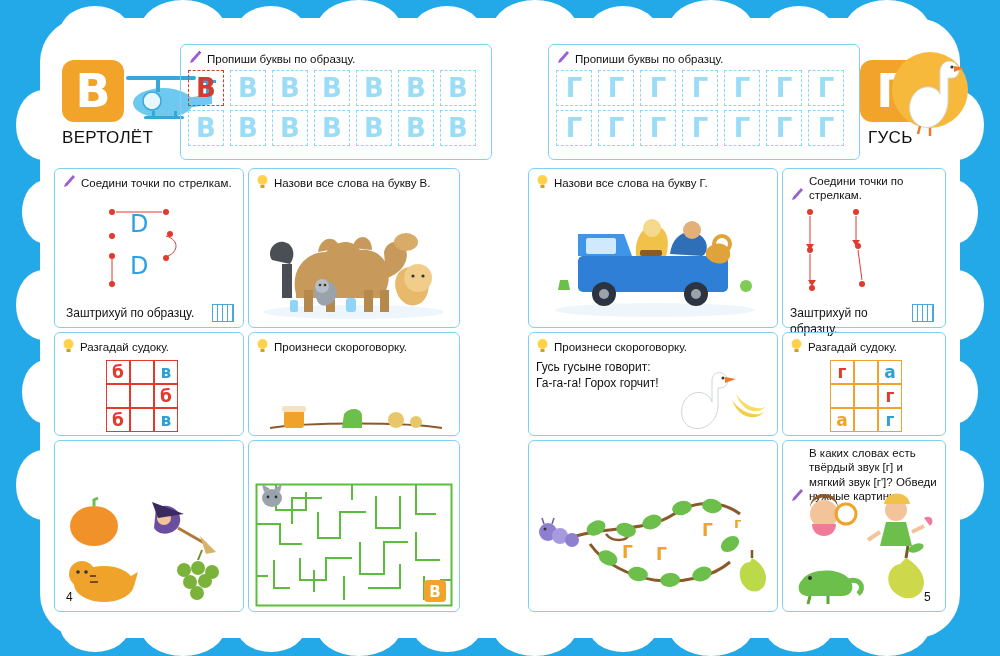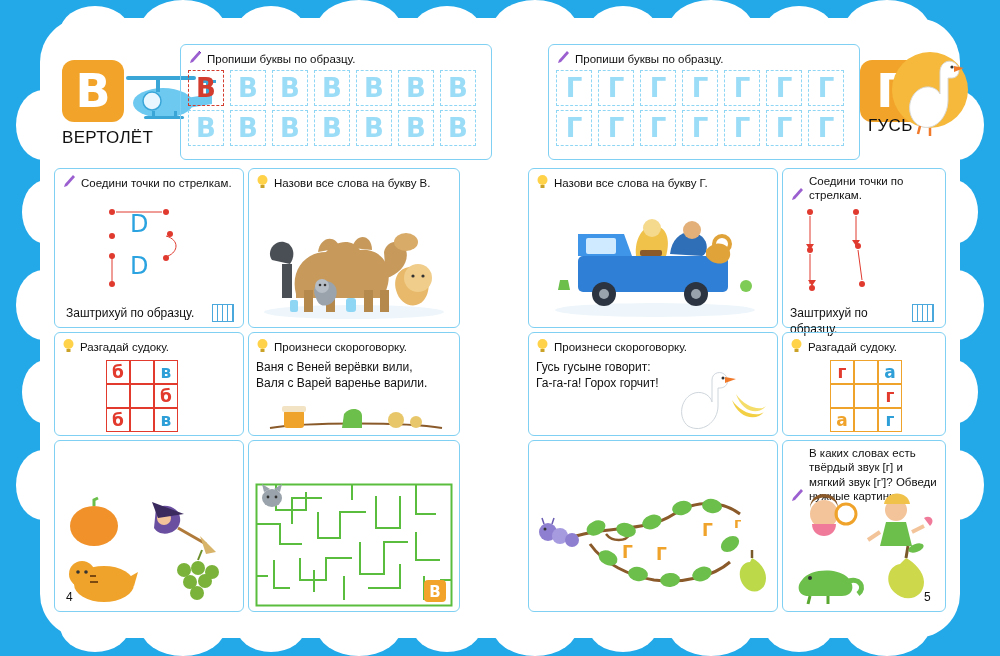--- a/index.html
+++ b/index.html
@@ -168,21 +168,21 @@
   </div>
   <div class="illus" style="left:850px;top:26px;">
     <svg width="76" height="96" viewBox="0 0 76 96">
       <circle cx="40" cy="46" r="38" fill="#f6b93b"></circle>
       <path d="M30 82 C18 76 16 58 26 48 C34 40 46 42 50 50 L50 28 C50 18 60 14 66 20 C72 26 68 34 62 34 L58 34 L58 56 C58 74 44 88 30 82 Z" fill="#ffffff" stroke="#d8d8d8" stroke-width="1"></path>
       <path d="M64 22 L74 24 L64 28 Z" fill="#f07a2a"></path>
       <circle cx="62" cy="23" r="1.6" fill="#333"></circle>
       <path d="M30 82 L28 90 M40 84 L40 92" stroke="#f07a2a" stroke-width="2.5"></path>
     </svg>
   </div>
-  <div class="cap" style="left:828px;top:98px;">ГУСЬ</div>
+  <div class="cap" style="left:828px;top:110px;">ГУСЬ</div>
 
   <div class="box bdr" style="left:508px;top:26px;width:312px;height:116px;border-radius:6px;"></div>
   <div class="hdr" style="position:absolute;left:516px;top:32px;width:300px;">
     <span class="pencil">
       <svg width="14" height="16" viewBox="0 0 14 16">
           <path d="M11 1 L13 3 L5 12 L2 13 L3 10 Z" fill="#9b5fd0"></path>
         </svg>
     </span>
     <span>Пропиши буквы по образцу.</span>
   </div>
@@ -366,22 +366,20 @@
   <div class="box bdr" style="left:208px;top:314px;width:212px;height:104px;border-radius:6px;"></div>
   <div class="hdr" style="position:absolute;left:216px;top:320px;width:198px;">
     <span class="bulb">
       <svg width="13" height="16" viewBox="0 0 13 16">
           <circle cx="6.5" cy="6" r="5" fill="#ffd24a"></circle>
           <rect x="4.5" y="11" width="4" height="3" fill="#c9a227"></rect>
         </svg>
     </span>
     <span>Произнеси скороговорку.</span>
   </div>
-  <div class="txt" style="left:216px;top:342px;width:198px;white-space:pre-line;">Ваня с Веней верёвки вили,
-Валя с Варей варенье варили.</div>
   <div class="illus" style="left:226px;top:382px;">
     <svg width="180" height="34" viewBox="0 0 180 34">
       <path d="M4 28 C40 22 140 22 176 28" stroke="#8a5a2b" stroke-width="2" fill="none"></path>
       <rect x="18" y="10" width="20" height="18" rx="3" fill="#f0a32a"></rect>
       <rect x="16" y="6" width="24" height="6" rx="2" fill="#f2e3c4"></rect>
       <path d="M78 14 C84 6 96 8 96 16 L96 28 L76 28 Z" fill="#6bbf4a"></path>
       <circle cx="130" cy="20" r="8" fill="#e8c76a"></circle>
       <circle cx="150" cy="22" r="6" fill="#e8c76a"></circle>
     </svg>
   </div>

